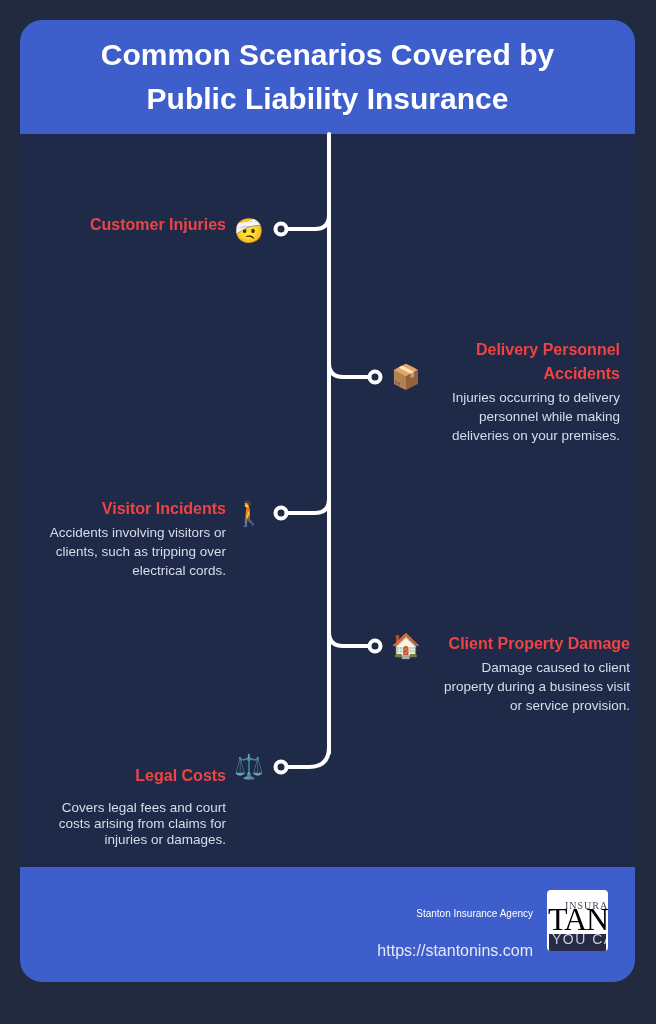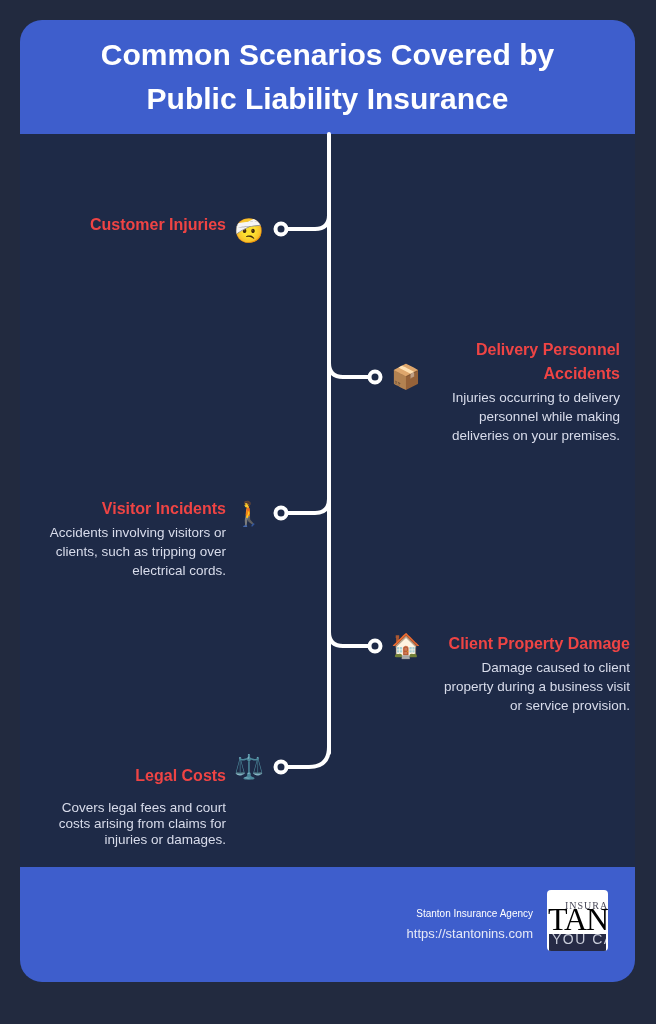--- a/index.html
+++ b/index.html
@@ -33,21 +33,21 @@
     .emoji { position: absolute; font-size: 24px; line-height: 28px; width: 32px; text-align: center;
       font-family: "DejaVu Sans", sans-serif; }
     .footer {
       position: absolute; left: 0; top: 847px; width: 615px; height: 115px;
       background: #3e5ecc;
     }
     .footer .agency {
       position: absolute; right: 102px; top: 37px; text-align: right;
     }
     .footer .name { color: #fff; font-weight: 400; font-size: 10px; line-height: 20px; }
-    .footer .url { color: #e6e9f7; font-size: 13px; line-height: 20px; }
+    .footer .url { color: #e6e9f7; font-size: 16px; line-height: 20px; margin-top: 17px; }
     .logo {
       position: absolute; left: 527px; top: 23px; width: 61px; height: 61px;
       background: #ffffff; border-radius: 4px; overflow: hidden;
     }
     .logo .l1 { position: absolute; left: 18px; top: 10px; font-family: "Liberation Serif", serif;
       font-size: 10px; letter-spacing: 1px; color: #4a4a5a; white-space: nowrap; }
     .logo .l2 { position: absolute; left: 1px; top: 15px; font-family: "Liberation Serif", serif;
       font-size: 32px; line-height: 28px; color: #000000; white-space: nowrap; letter-spacing: -1px; }
     .logo .l3 { position: absolute; left: 2px; top: 44px; width: 57px; height: 23px; background: #262a45;
       color: #c8cbd8; font-size: 14px; line-height: 11px; letter-spacing: 1.5px; white-space: nowrap; overflow: hidden; padding-left: 3px; box-sizing: border-box; }

